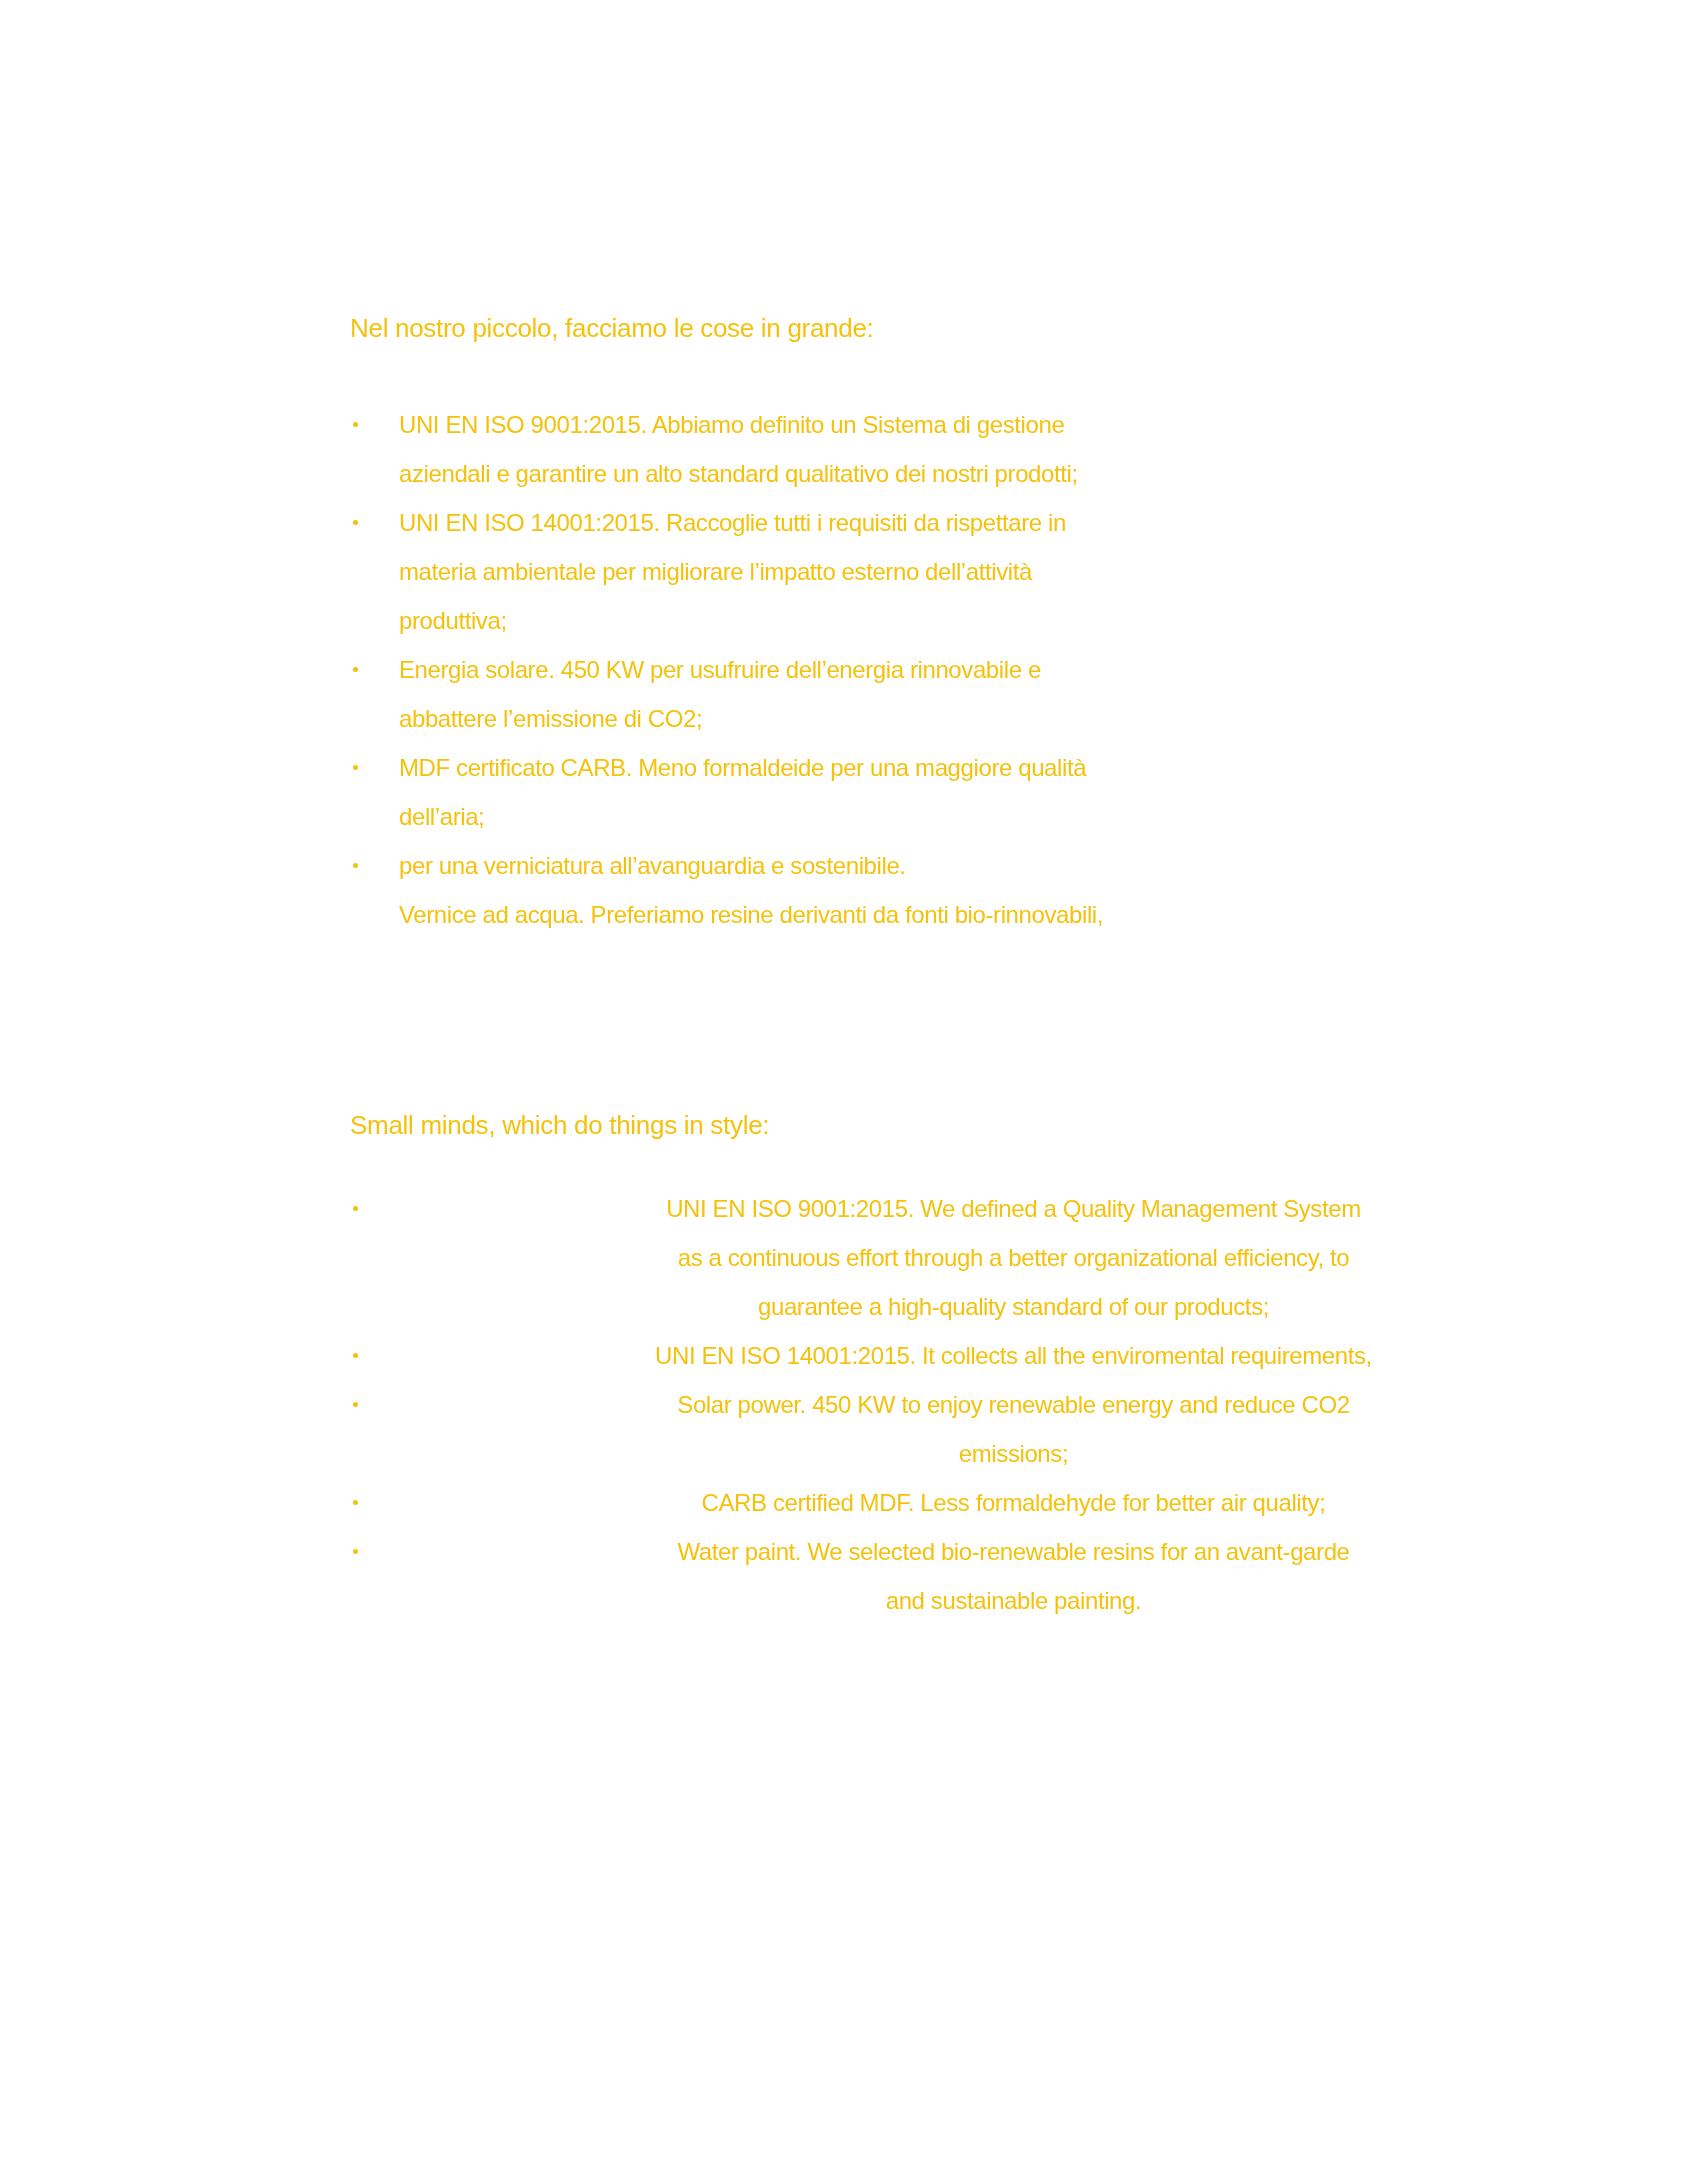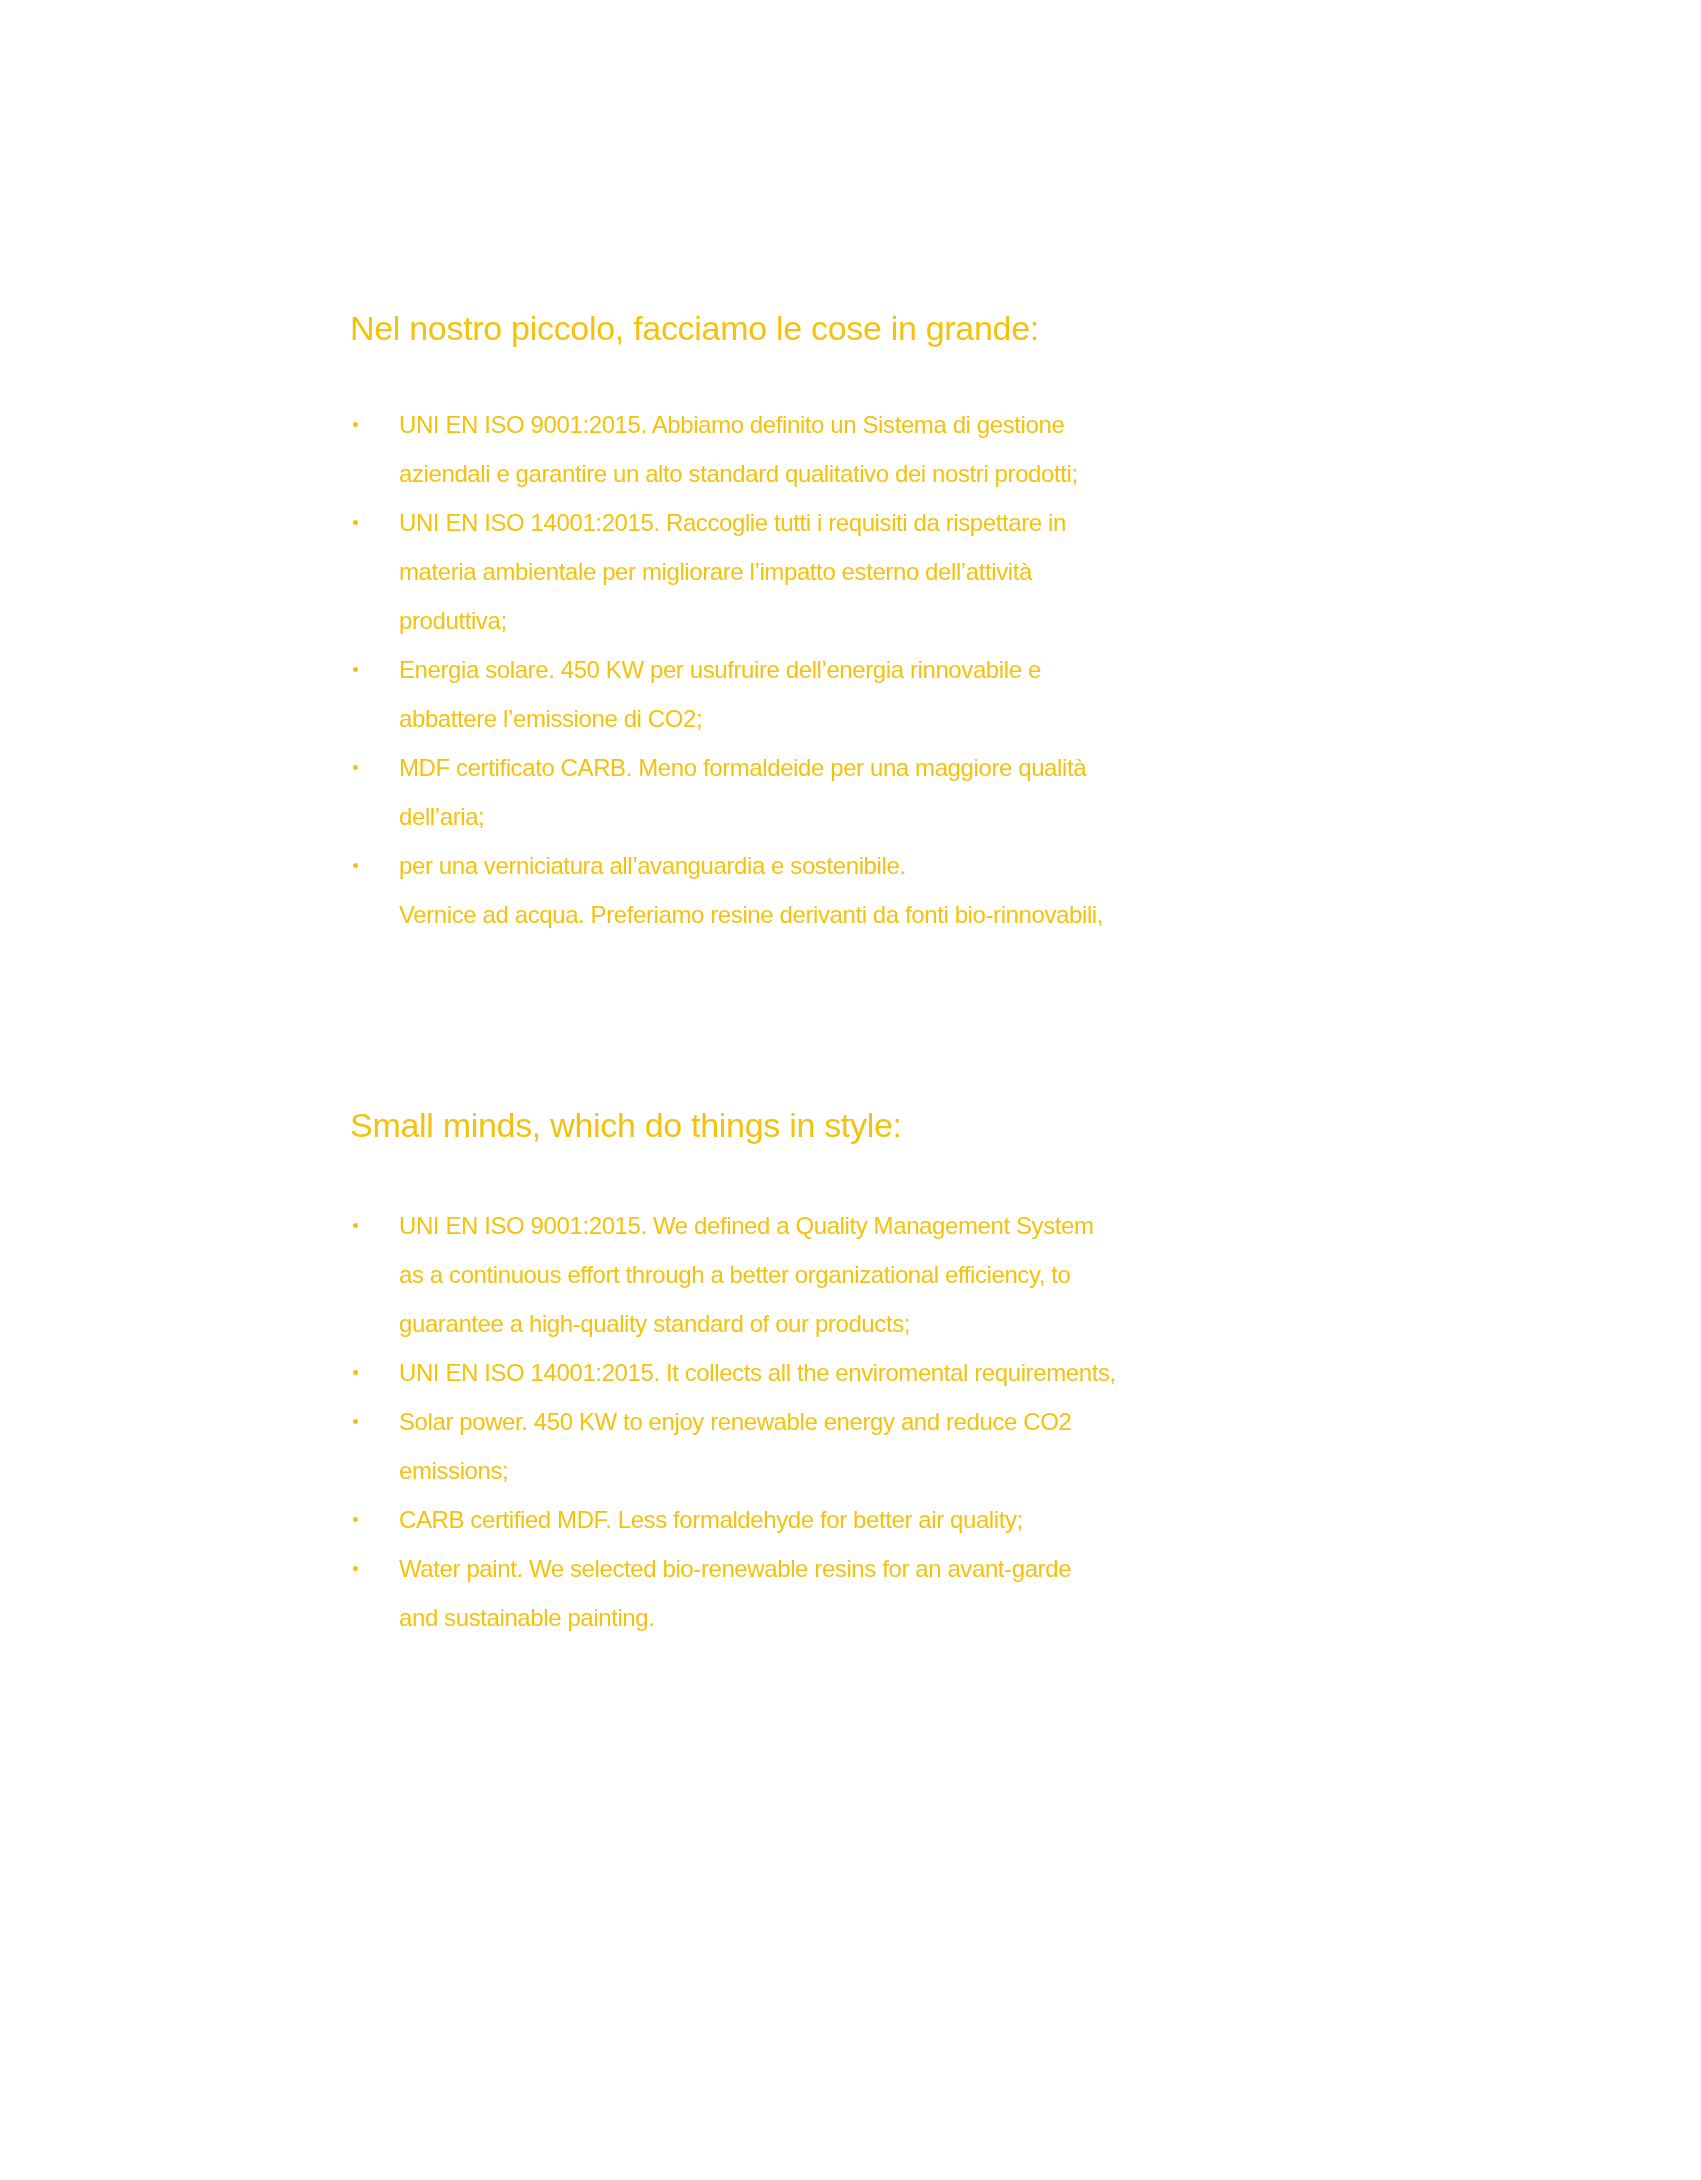--- a/index.html
+++ b/index.html
@@ -14,21 +14,21 @@
       overflow: hidden;
       font-family: "Liberation Sans", "DejaVu Sans", sans-serif;
       color: #F4C20D;
     }
     .section {
       position: absolute;
       left: 350px;
       width: 1278px;
     }
     .heading {
-      font-size: 34px;
+      font-size: 26px;
       line-height: 49px;
       height: 49px;
       margin: 0;
       font-weight: normal;
       letter-spacing: -0.3px;
       white-space: nowrap;
     }
     .list {
       list-style: none;
       margin: 0;
@@ -87,21 +87,21 @@
     <li class="item">
       <span class="bullet"></span>
       <span class="line">per una verniciatura all’avanguardia e sostenibile.</span>
       <span class="line">Vernice ad acqua. Preferiamo resine derivanti da fonti bio-rinnovabili,</span>
     </li>
   </ul>
 </section>
 
 <section class="section" id="sec-en" style="top:1101px;">
   <h2 class="heading">Small minds, which do things in style:</h2>
-  <ul class="list" style="margin-top:51px;">
+  <ul class="list" style="margin-top:34px;text-align:center;">
     <li class="item">
       <span class="bullet"></span>
       <span class="line">UNI EN ISO 9001:2015. We defined a Quality Management System</span>
       <span class="line">as a continuous effort through a better organizational efficiency, to</span>
       <span class="line">guarantee a high-quality standard of our products;</span>
     </li>
     <li class="item">
       <span class="bullet"></span>
       <span class="line">UNI EN ISO 14001:2015. It collects all the enviromental requirements,</span>
     </li>

